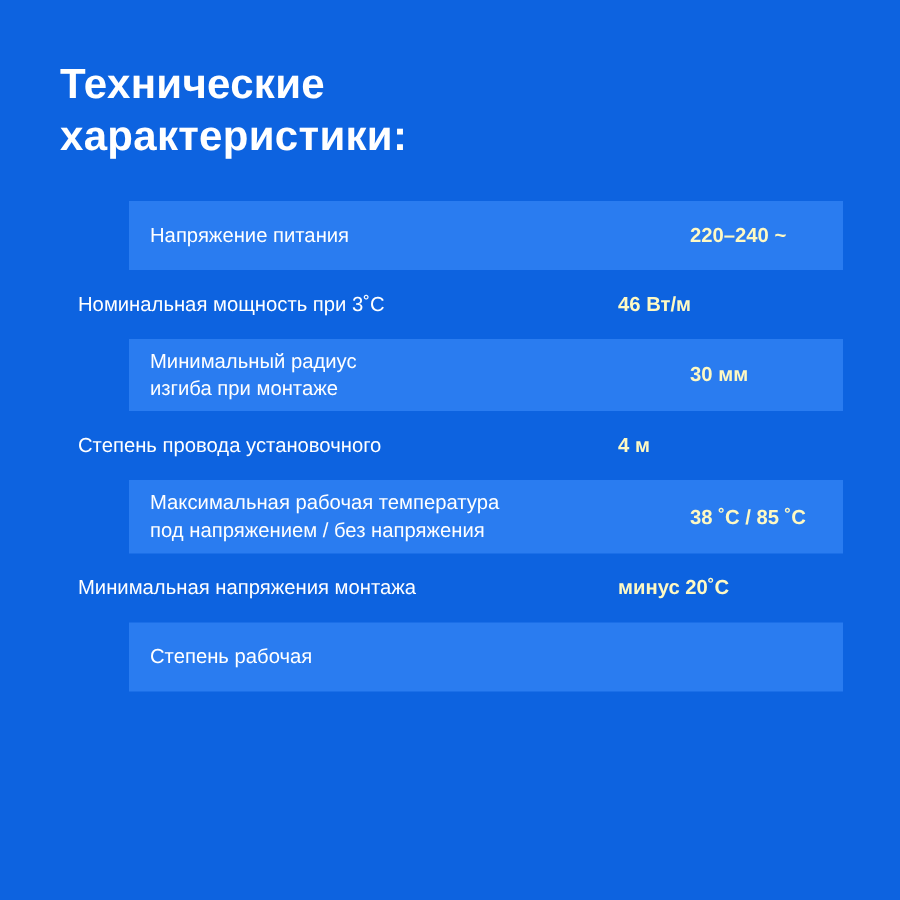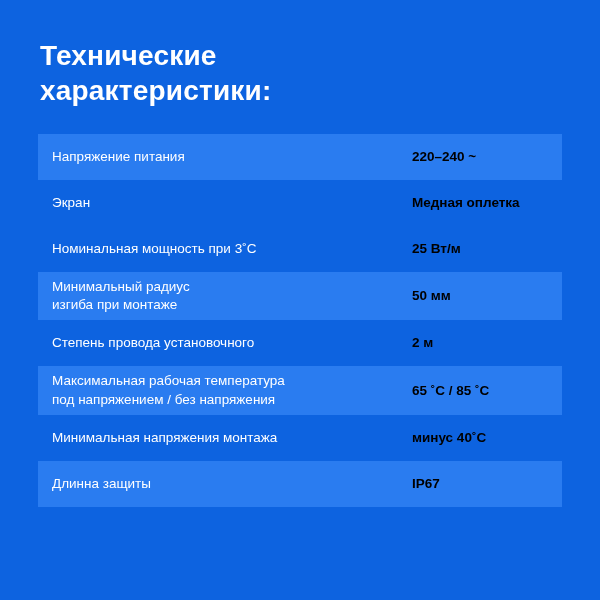--- a/index.html
+++ b/index.html
@@ -37,36 +37,37 @@
   }
   .spec-row {
     display: flex;
     align-items: center;
     min-height: 46px;
     box-sizing: border-box;
     padding: 6px 0;
   }
   .spec-row.striped {
     background: #2a7cf0;
+    margin-left: 48px;
   }
   .spec-row.plain {
     background: transparent;
   }
   .spec-label {
     flex: 0 0 370px;
     color: #ffffff;
     font-size: 13.5px;
     line-height: 1.35;
     padding-left: 14px;
     box-sizing: border-box;
     white-space: pre-line;
   }
   .spec-value {
     flex: 1 1 auto;
-    color: #000000;
+    color: #fef9c3;
     font-size: 13.5px;
     font-weight: bold;
     line-height: 1.35;
     padding-left: 4px;
     box-sizing: border-box;
     white-space: pre-line;
   }
 </style>
 </head>
 <body>
@@ -76,52 +77,47 @@
   <div class="title">Технические
 характеристики:</div>
 
   <div class="spec-table">
 
     <div class="spec-row striped">
       <div class="spec-label">Напряжение питания</div>
       <div class="spec-value">220–240  ~</div>
     </div>
 
-    <div class="spec-row plain">
-      <div class="spec-label">Экран</div>
-      <div class="spec-value">Медная оплетка</div>
-    </div>
 
 
     <div class="spec-row plain">
       <div class="spec-label">Номинальная мощность при 3˚C</div>
-      <div class="spec-value">25 Вт/м</div>
+      <div class="spec-value">46 Вт/м</div>
     </div>
 
     <div class="spec-row striped">
       <div class="spec-label">Минимальный радиус
 изгиба при монтаже</div>
-      <div class="spec-value">50 мм</div>
+      <div class="spec-value">30 мм</div>
     </div>
 
     <div class="spec-row plain">
       <div class="spec-label">Степень провода установочного</div>
-      <div class="spec-value">2 м</div>
+      <div class="spec-value">4 м</div>
     </div>
 
     <div class="spec-row striped">
       <div class="spec-label">Максимальная рабочая температура
 под напряжением / без напряжения</div>
-      <div class="spec-value">65 ˚C / 85 ˚C</div>
+      <div class="spec-value">38 ˚C / 85 ˚C</div>
     </div>
 
     <div class="spec-row plain">
       <div class="spec-label">Минимальная напряжения монтажа</div>
-      <div class="spec-value">минус 40˚C</div>
+      <div class="spec-value">минус 20˚C</div>
     </div>
 
     <div class="spec-row striped">
-      <div class="spec-label">Длинна защиты</div>
-      <div class="spec-value">IP67</div>
+      <div class="spec-label">Степень рабочая</div>
     </div>
 
   </div>
 </div>
 
 </body></html>

